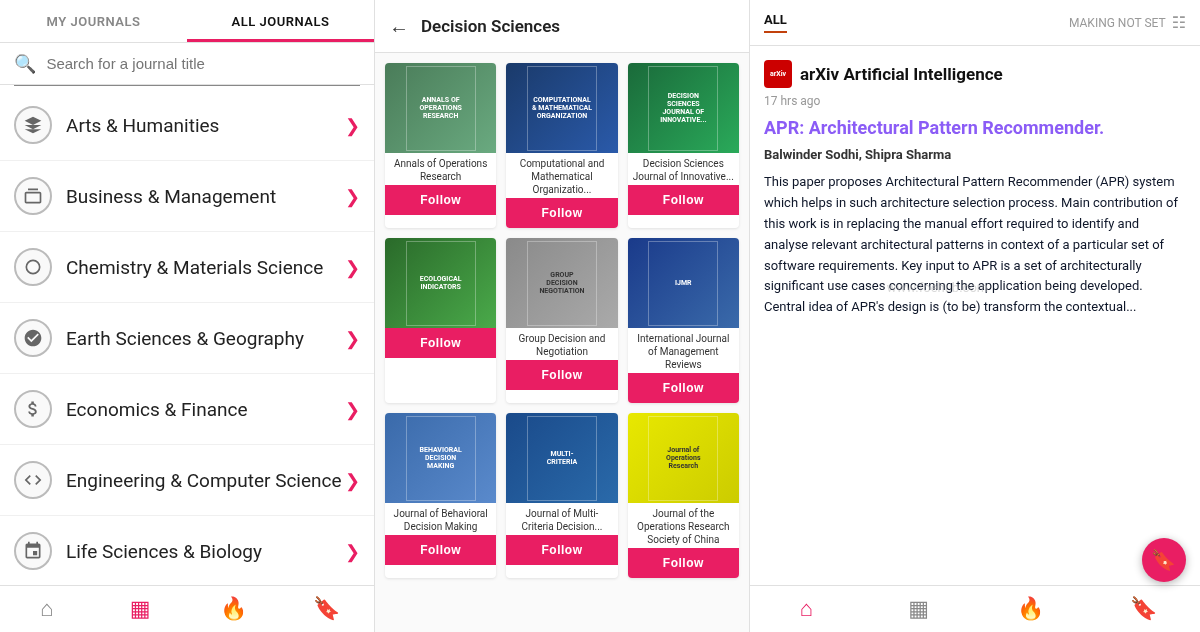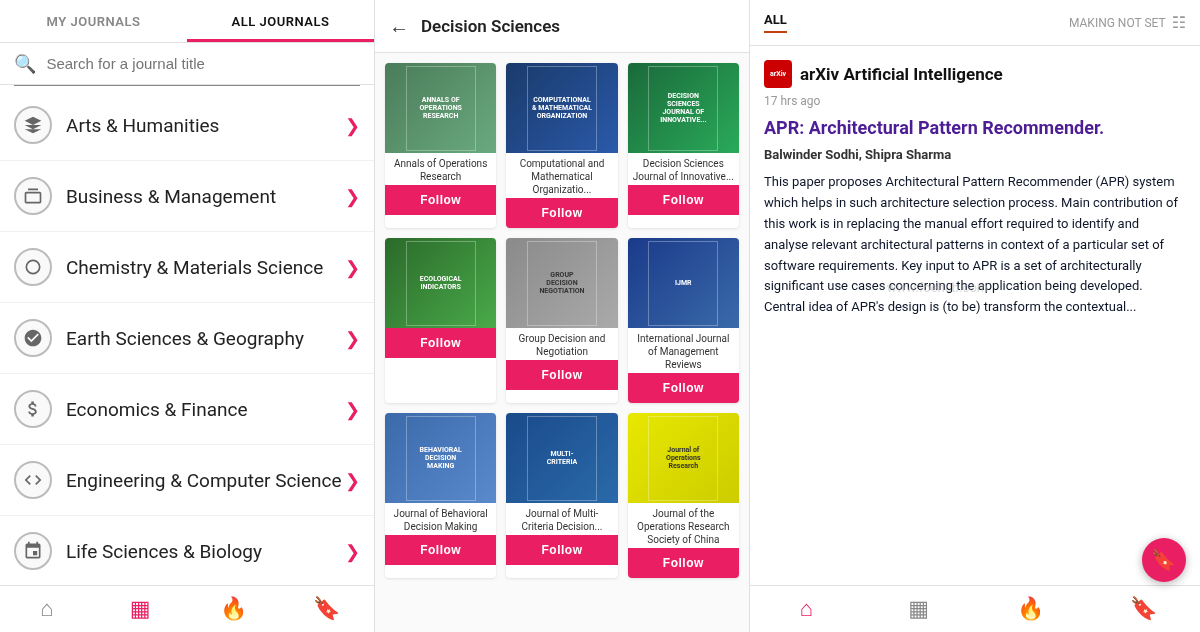--- a/index.html
+++ b/index.html
@@ -282,21 +282,21 @@
       color: #111;
     }
     .time-ago {
       font-size: 12px;
       color: #999;
       margin-bottom: 8px;
     }
     .article-title {
       font-size: 18px;
       font-weight: 700;
-      color: #4c1d95;
+      color: #8b5cf6;
       line-height: 1.3;
       margin-bottom: 8px;
     }
     .article-authors {
       font-size: 13px;
       font-weight: 700;
       color: #333;
       margin-bottom: 10px;
     }
     .article-abstract {

